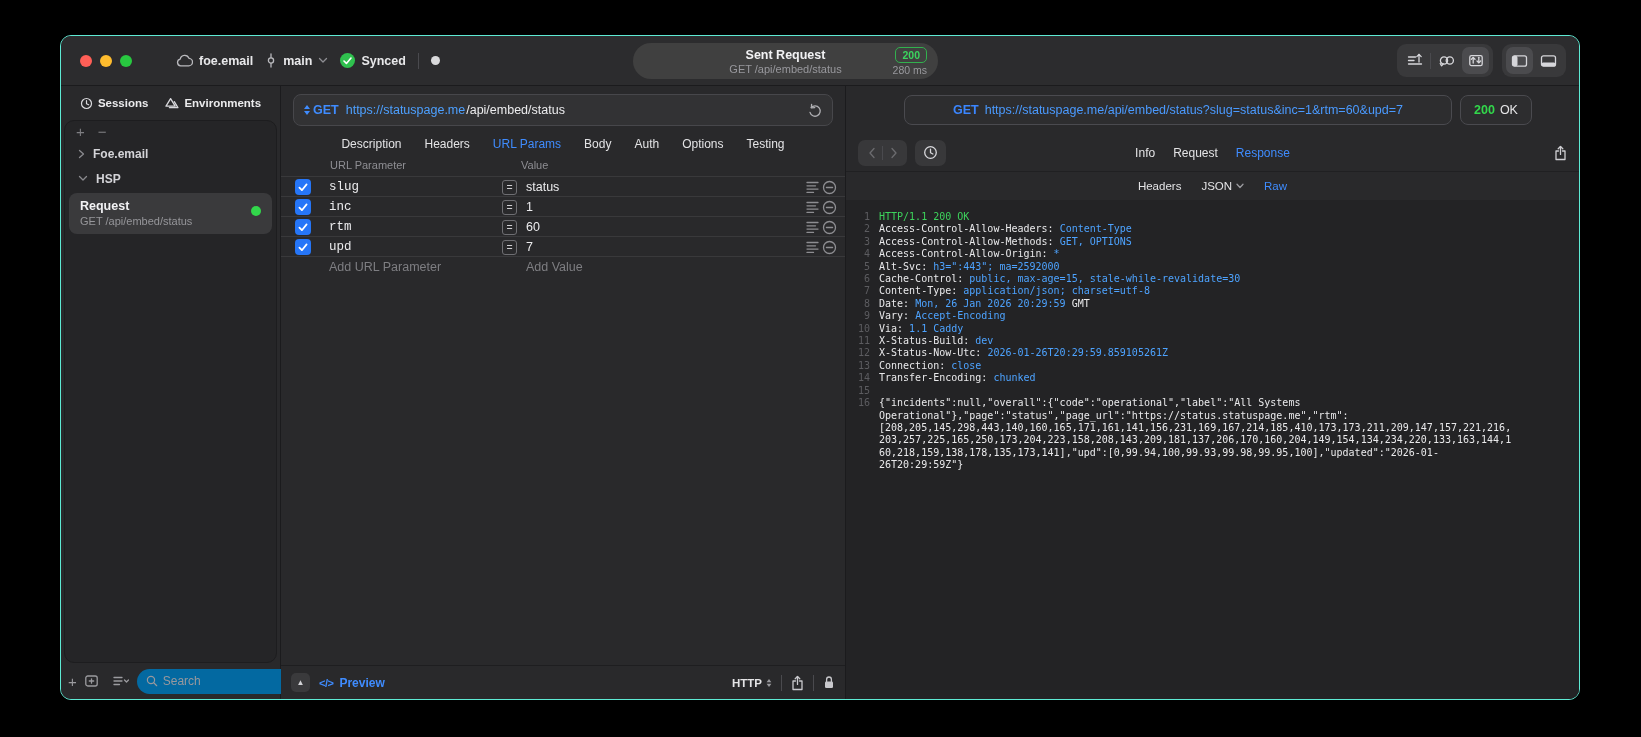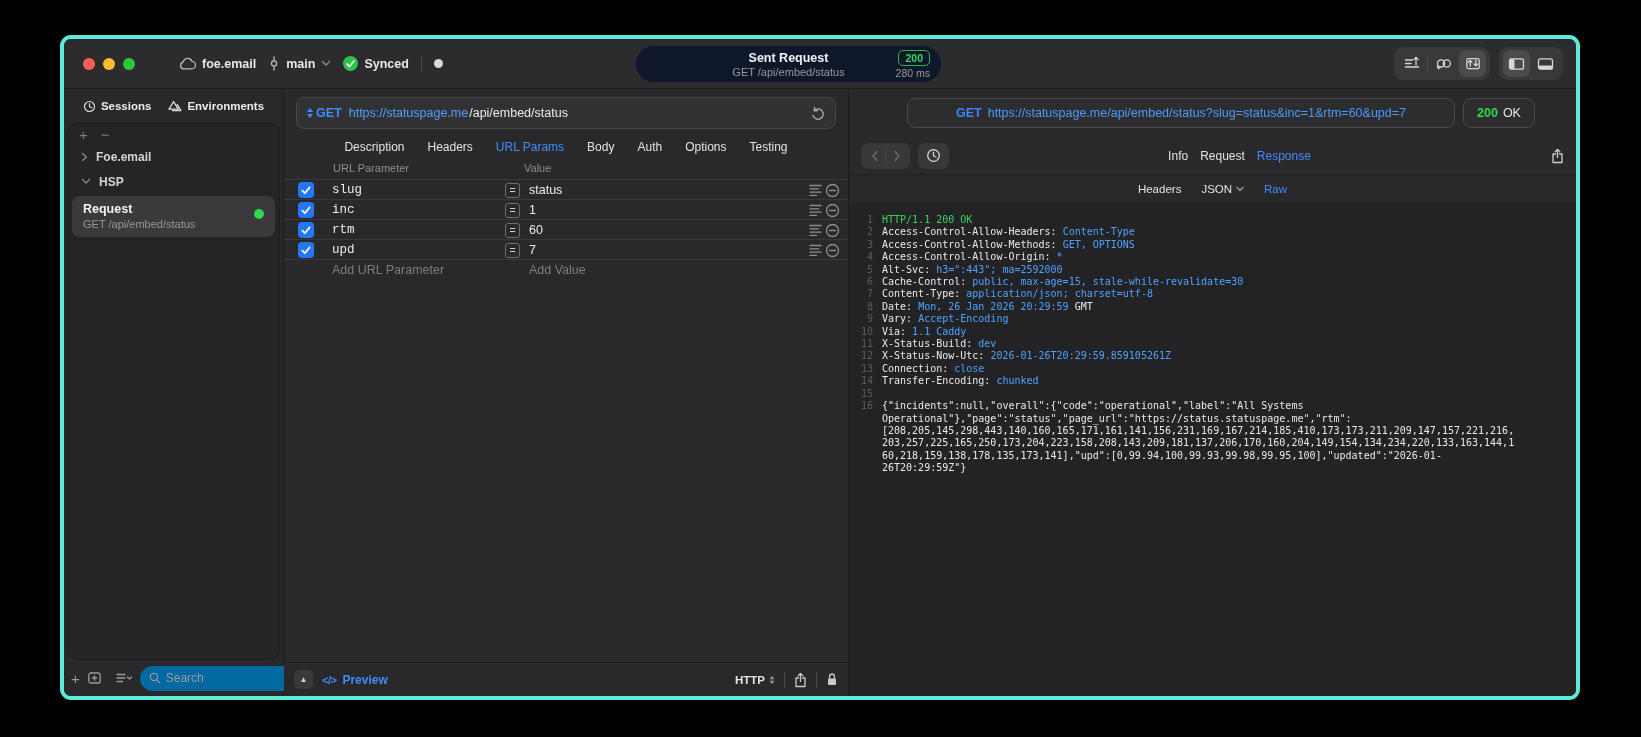--- a/index.html
+++ b/index.html
@@ -1,40 +1,40 @@
 <!DOCTYPE html>
 <html><head>
 <meta charset="utf-8">
 <style>
   * { margin:0; padding:0; box-sizing:border-box; }
   html,body { width:1641px; height:737px; background:#000; overflow:hidden;
               font-family:"Liberation Sans", sans-serif; }
   .window { position:absolute; left:60px; top:35px; width:1520px; height:665px;
             background:#29292b; border-radius:11px; overflow:hidden;
-            border:4px solid #5eead4; box-shadow:0 24px 70px rgba(0,0,0,.65);
+            border:1px solid #5eead4; box-shadow:0 24px 70px rgba(0,0,0,.65);
             display:flex; flex-direction:column; }
   svg { display:block; }
   .ic svg { stroke:currentColor; fill:none; stroke-width:1.3; stroke-linecap:round; stroke-linejoin:round; }
 
   
   .titlebar { height:50px; flex:0 0 auto; background:#2c2c2e; border-bottom:1px solid #1b1b1d;
               display:flex; align-items:center; position:relative; }
   .lights { display:flex; gap:8px; margin-left:19px; }
   .light { width:12px; height:12px; border-radius:50%; }
   .light.r { background:#ff5f57; } .light.y { background:#febc2e; } .light.g { background:#28c840; }
   .tb-group { display:flex; align-items:center; gap:6px; color:#e8e8ea; font-size:12.5px; font-weight:600; }
   .tb-left { display:flex; align-items:center; margin-left:44px; gap:12px; }
   .chk-circle { width:15px; height:15px; border-radius:50%; background:#2fc14e; display:flex; align-items:center; justify-content:center; }
   .vdiv { width:1px; height:16px; background:#4a4a4e; }
   .tb-dot { width:9px; height:9px; border-radius:50%; background:#d9d9db; }
   .muted-ic { color:#b9b9bd; }
   .chev { color:#8e8e93; }
 
   .tb-pill { position:absolute; left:572px; top:7px; width:305px; height:36px;
-             background:#0f172a; border-radius:18px; display:flex; align-items:center; }
+             background:#404040; border-radius:18px; display:flex; align-items:center; }
   .tb-pill-center { position:absolute; left:0; right:0; text-align:center; }
   .tb-title { font-size:12.5px; font-weight:700; color:#f2f2f4; }
   .tb-sub { font-size:11px; color:#98989d; margin-top:1px; }
   .tb-pill-right { position:absolute; right:11px; display:flex; flex-direction:column; align-items:flex-end; gap:1px; }
   .code-badge { border:1.5px solid #32b14e; color:#3bd45e; border-radius:5px; font-size:10.5px;
                 font-weight:700; padding:0px 6px; line-height:14px; }
   .ms { font-size:10.5px; color:#98989d; }
 
   .tb-right { position:absolute; right:13px; display:flex; align-items:center; gap:9px; }
   .tool-pill { background:#39393b; border-radius:9px; height:33px; display:flex; align-items:center; padding:0 4px; gap:2px; }
@@ -119,22 +119,22 @@
   .r-get { font-weight:700; color:#3b86ff; }
   .r-ok-box { width:72px; height:30px; border:1px solid #4a4a4f; background:#2d2d2f; border-radius:8px;
               display:flex; align-items:center; justify-content:center; gap:5px; font-size:12.5px; }
   .r-code { color:#32d74b; font-weight:700; } .r-ok { color:#e6e6e8; }
   .r-nav-row { height:37px; flex:0 0 auto; display:flex; align-items:center; padding:0 12px; position:relative; }
   .nav-pill { height:26px; background:#38383a; border-radius:7px; display:flex; align-items:center; padding:0 3px; }
   .nav-arrow { width:21px; height:22px; display:flex; align-items:center; justify-content:center; color:#6b6b6f; }
   .nav-div { width:1px; height:14px; background:#4a4a4e; }
   .clock-pill { width:31px; height:26px; background:#38383a; border-radius:7px; display:flex;
                 align-items:center; justify-content:center; color:#d8d8dc; margin-left:8px; }
-  .r-tabs { position:absolute; left:50%; transform:translateX(-50%); display:flex; gap:12px;
-            font-size:12px; color:#e3e3e5;margin-left:27px; }
+  .r-tabs { position:absolute; left:50%; transform:translateX(-50%); display:flex; gap:18px;
+            font-size:12px; color:#e3e3e5; }
   .r-tabs .tab.active, .r-subtabs .tab.active { color:#3f8cff; }
   .r-share { margin-left:auto; color:#cfcfd3; }
   .r-subtabs { height:29px; flex:0 0 auto; border-top:1px solid #202022; display:flex; align-items:center;
                justify-content:center; gap:20px; font-size:11.5px; color:#e3e3e5; }
   .r-subtabs .tab { display:flex; align-items:center; gap:4px; }
   .r-subtabs .tab .ic { color:#9a9a9e; }
   .r-body { flex:1; background:#232325; padding:11px 8px 0 6px; overflow:hidden;
             font-family:"DejaVu Sans Mono", monospace; font-size:10px; line-height:12.4px; }
   .code-line { display:flex; }
   .ln { width:18px; flex:0 0 auto; text-align:right; color:#5c5c60; margin-right:9px; }

